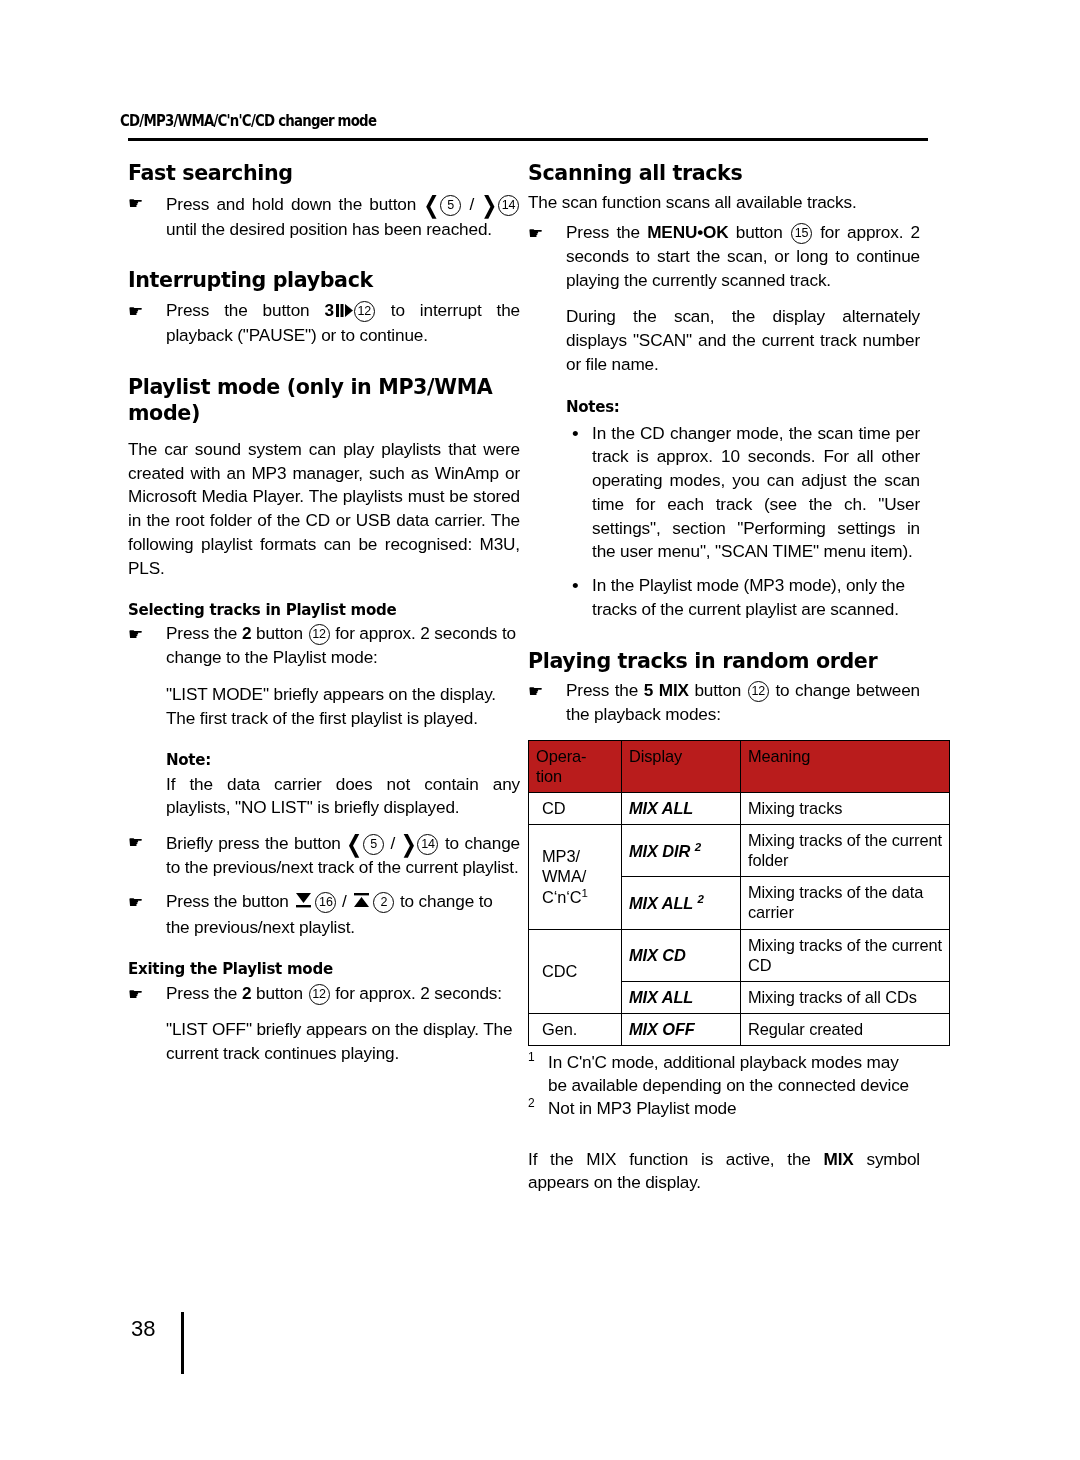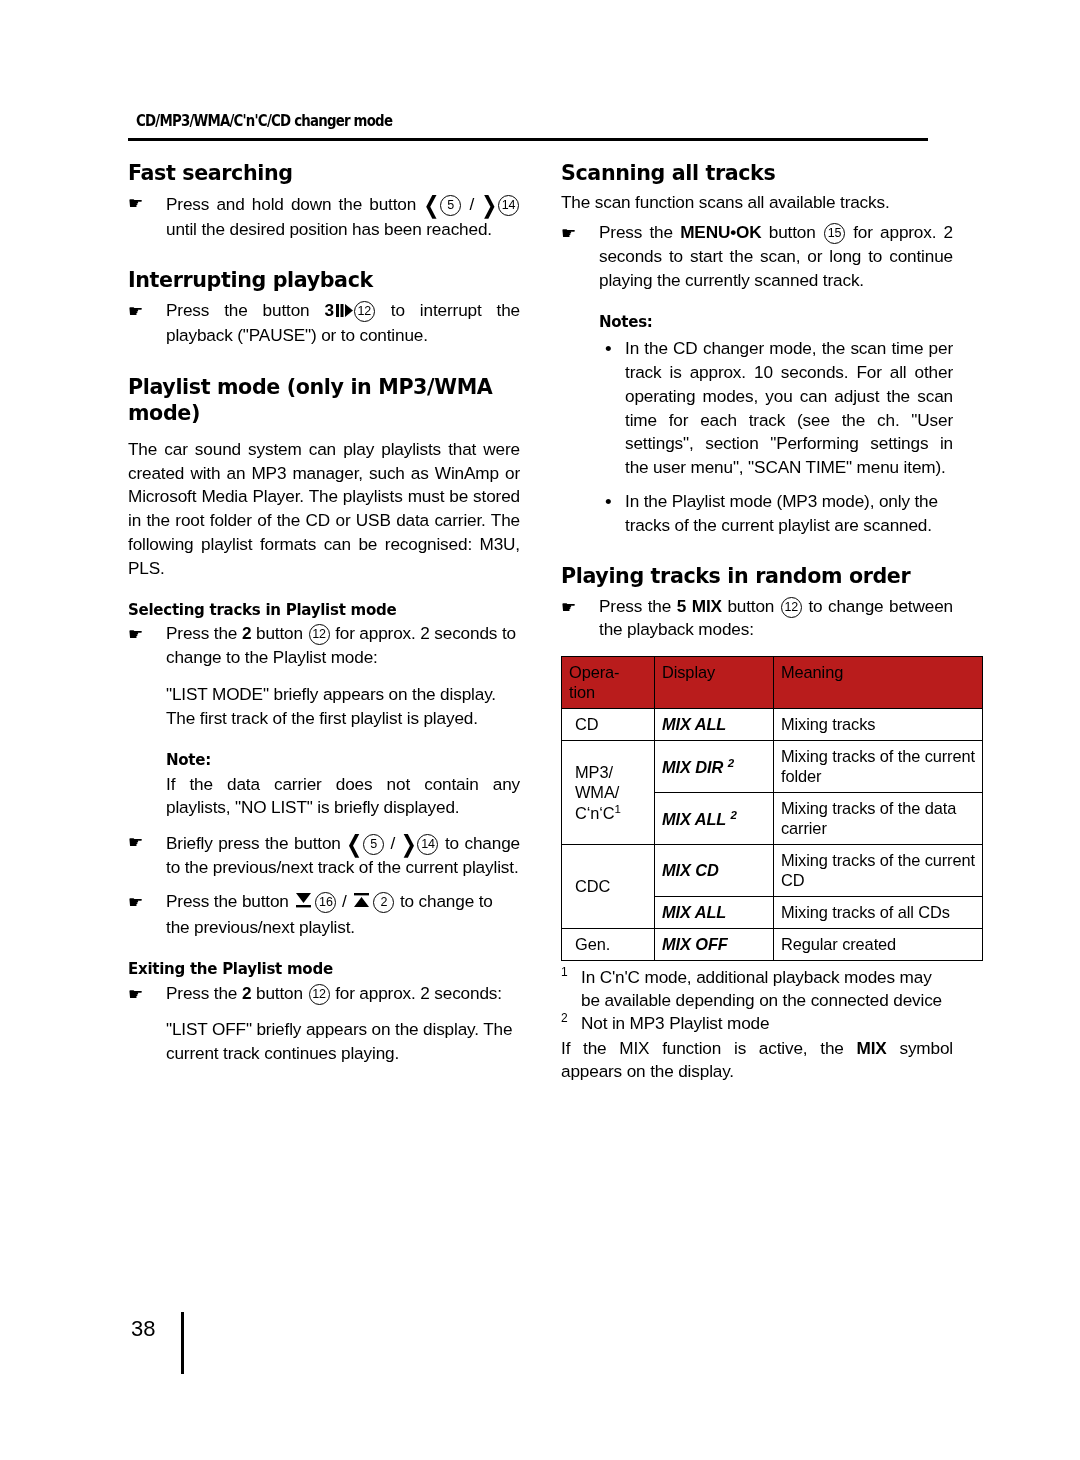--- a/index.html
+++ b/index.html
@@ -13,21 +13,21 @@
     height: 1460px;
     background: #ffffff;
     font-family: "Liberation Sans", sans-serif;
     color: #000000;
     overflow: hidden;
   }
 
   
   .running-head {
     position: absolute;
-    left: 136px;
+    left: 120px;
     top: 112px;
     width: 800px;
   }
   .running-head .rh-text {
     font-family: "DejaVu Sans", sans-serif;
     font-weight: bold;
     font-size: 15.5px;
     letter-spacing: -0.9px;
     transform: scaleX(0.86);
     transform-origin: left center;
@@ -42,21 +42,21 @@
     background: #000;
   }
 
   
   .col {
     position: absolute;
     top: 160px;
     width: 392px;
   }
   .col-left  { left: 128px; }
-  .col-right { left: 561px; }
+  .col-right { left: 528px; }
 
   h2.sect {
     font-family: "DejaVu Sans", sans-serif;
     font-weight: bold;
     font-size: 21.5px;
     line-height: 1.18;
     margin: 0 0 6px 0;
     letter-spacing: -0.4px;
     transform: scaleX(0.96);
     transform-origin: left center;
@@ -211,21 +211,21 @@
     line-height: 1.34;
     letter-spacing: -0.15px;
   }
   .fn-item .fn-mark {
     position: absolute;
     left: 0;
     top: -2px;
     font-size: 12px;
   }
   p.after-fn {
-    margin-top: 1px;
+    margin-top: 28px;
     font-size: 17.2px;
     line-height: 1.38;
     text-align: justify;
     letter-spacing: -0.15px;
   }
 
   
   .folio {
     position: absolute;
     left: 131px;
@@ -323,20 +323,21 @@
     <h2 class="sect">Scanning all tracks</h2>
 
     <p class="body jl">The scan function scans all available tracks.</p>
 
     <div class="hand-item" style="margin-top:6px">
       <span class="hand">☛</span>
       <p><span>Press the</span> <b class="inline">MENU•OK</b> <span>button</span> <span class="numcirc">15</span> <span>for approx. 2 seconds to start the scan, or long to continue playing the currently scanned track.</span></p>
     </div>
 
     <div class="indent">
+      <p class="body gap">During the scan, the display alternately displays "SCAN" and the current track number or file name.</p>
       <h3 class="sub">Notes:</h3>
 
       <div class="dot-item">
         <span class="dot">•</span>
         <p>In the CD changer mode, the scan time per track is approx. 10 seconds. For all other operating modes, you can adjust the scan time for each track (see the ch. "User settings", section "Performing settings in the user menu", "SCAN TIME" menu item).</p>
       </div>
 
       <div class="dot-item" style="margin-top:10px">
         <span class="dot">•</span>
         <p class="last">In the Playlist mode (MP3 mode), only the tracks of the current playlist are scanned.</p>

